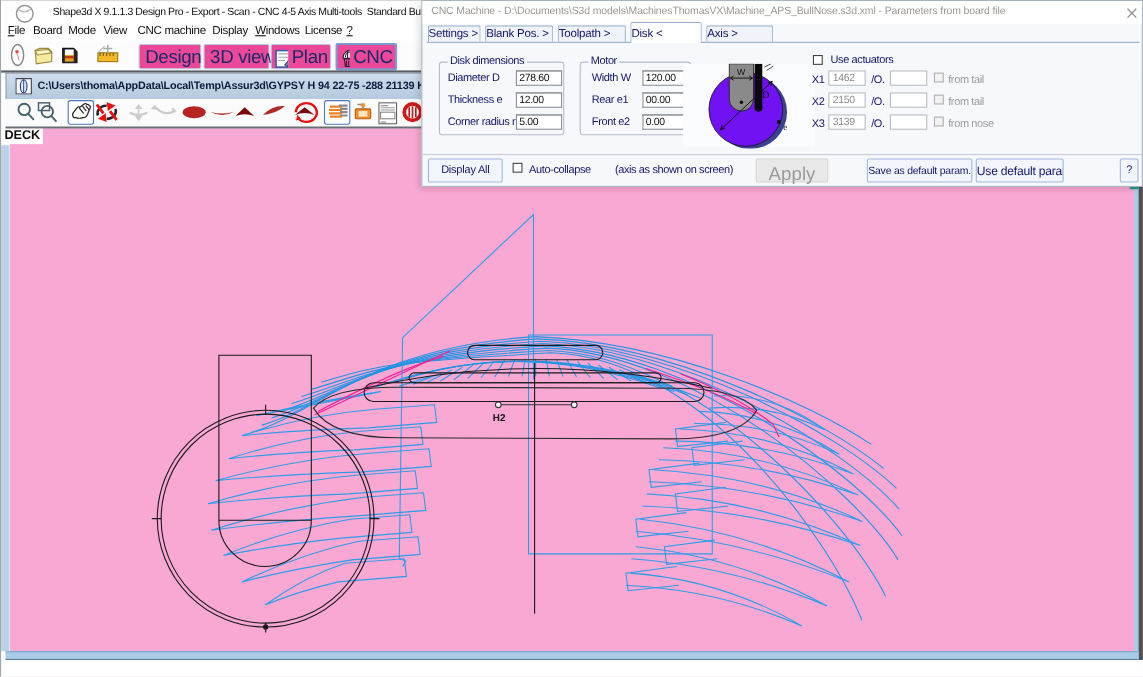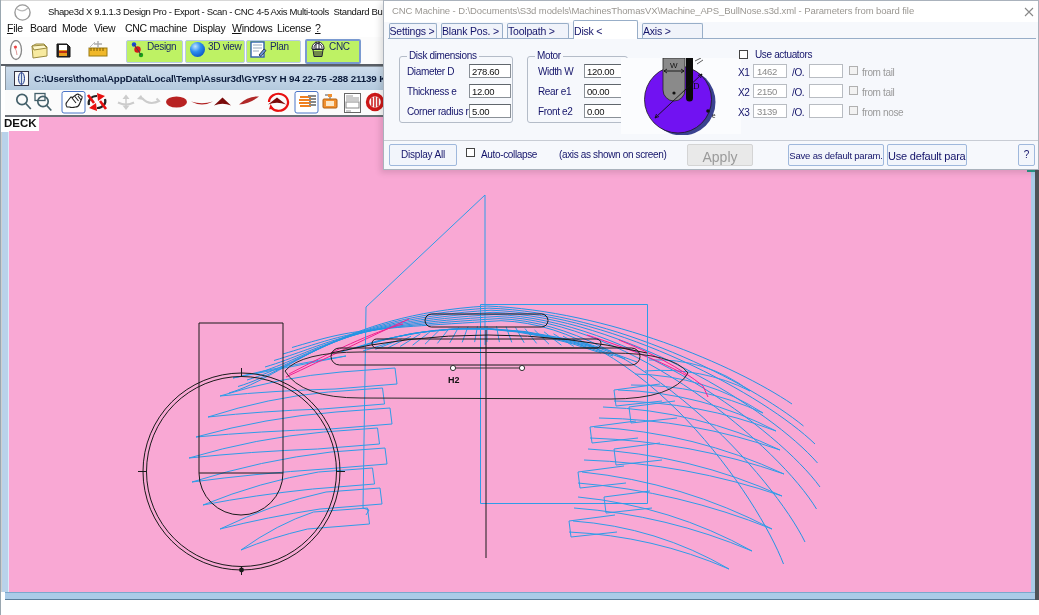--- a/index.html
+++ b/index.html
@@ -2,21 +2,21 @@
 <html><head><meta charset="utf-8"><style>
 *{margin:0;padding:0;box-sizing:border-box}
 html,body{width:1039px;height:615px;overflow:hidden;font-family:"Liberation Sans",sans-serif;background:#f0f0f0}
 .abs{position:absolute}
 #win{position:absolute;left:0;top:0;width:1039px;height:615px;background:#fff;border-left:1px solid #9aa7b0}
 #titlebar{position:absolute;left:0;top:0;width:100%;height:22px;background:#fff;border-top:1px solid #d8d8d8}
 #titlebar .txt{position:absolute;left:47px;top:5px;font-size:9.5px;letter-spacing:-0.35px;color:#101010;white-space:nowrap}
 #menubar{position:absolute;left:0;top:22px;width:100%;height:15px;background:#fff;font-size:10.5px;color:#101010;letter-spacing:-0.3px}
 #menubar span{position:absolute;top:0;white-space:nowrap}
 #toolbar1{position:absolute;left:0;top:37px;width:100%;height:27px;background:#fcfcfc}
-.tb1btn{position:absolute;top:3px;height:23px;border:1px solid #b9cbe4;background:#bef264;border-radius:2px;font-size:10px;color:#1a2a66;display:flex;align-items:flex-start;padding:0 2px 0 3px;white-space:nowrap;letter-spacing:-0.3px}
+.tb1btn{position:absolute;top:3px;height:23px;border:1px solid #b9cbe4;background:#ec4899;border-radius:2px;font-size:17px;color:#1a2a66;display:flex;align-items:flex-end;padding:0 2px 0 3px;white-space:nowrap;letter-spacing:-0.3px}
 #childtop{position:absolute;left:0;top:64px;width:383px;height:2px;background:#5a5f66}
 #child{position:absolute;left:0;top:66px;width:1039px;height:534px}
 #ctitle{position:absolute;left:4px;top:0;width:1031px;height:24px;background:linear-gradient(#cddcec,#b4cade);border:1px solid #8a949e}
 #ctoolbar{position:absolute;left:4px;top:24px;width:1031px;height:27px;background:#fbfbfb;border-bottom:2px solid #6a6f75}
 #ccanvas{position:absolute;left:8px;top:51px;width:1022px;height:476px;background:#f9a8d4}
 #statusbar{position:absolute;left:0;top:600px;width:1039px;height:15px;background:#f0f0f0;font-size:10.5px;color:#222}
 .spanel{position:absolute;top:1px;height:13px;border:1px solid #c6c6c6;border-top-color:#a9a9a9;border-left-color:#a9a9a9;font-size:9.5px;color:#222;padding-left:1px;background:#f0f0f0;white-space:nowrap;overflow:hidden}
 #dlg{position:absolute;left:383px;top:0;width:656px;height:170px;background:#f6f8fc;border:1px solid #aab2bc;box-shadow:-3px 3px 6px rgba(0,0,0,0.12)}
 #dlgtitle{position:absolute;left:0;top:0;width:100%;height:21px;background:#fff;font-size:9.5px;color:#9a9792;white-space:nowrap;letter-spacing:-0.1px}
 .tab{position:absolute;top:22px;height:15px;background:#f0f3fa;border:1px solid #98aec8;border-bottom:none;border-radius:2px 2px 0 0;font-size:10.5px;color:#14146a;text-align:left;padding-top:1px;white-space:nowrap;letter-spacing:-0.2px}
@@ -304,16 +304,16 @@
     <div class="fldg" style="left:369px;top:103px">3139</div>
     <div class="lbl" style="left:408px;top:106px">/O.</div>
     <div class="fldg" style="left:425px;top:103px"></div>
     <div class="cbg" style="left:465px;top:105px"></div>
     <div class="glbl" style="left:478px;top:106px">from nose</div>
     <div class="abs" style="left:0px;top:139px;width:654px;height:1px;background:#c8ccd4"></div>
     <div class="btn" style="left:5px;top:143px;width:68px;padding-top:4px">Display All</div>
     <div class="cb" style="left:82px;top:147px"></div>
     <div class="lbl" style="left:97px;top:148px">Auto-collapse</div>
     <div class="lbl" style="left:175px;top:148px">(axis as shown on screen)</div>
-    <div class="abs" style="left:303px;top:143px;width:66px;height:22px;background:#e9e9e9;border:1px solid #d4d4d4;border-radius:2px;font-size:14px;color:#9a9a9a;text-align:center;padding-top:4px">Apply</div>
+    <div class="abs" style="left:303px;top:143px;width:66px;height:22px;background:#e9e9e9;border:1px solid #d4d4d4;border-radius:2px;font-size:17px;color:#9a9a9a;text-align:center;padding-top:4px">Apply</div>
     <div class="btn" style="left:404px;top:143px;width:96px;padding-top:5px;font-size:9.5px">Save as default param.</div>
     <div class="btn" style="left:503px;top:143px;width:80px;padding-top:5px;font-size:11px">Use default param.</div>
     <div class="btn" style="left:634px;top:143px;width:17px;padding-top:4px">?</div>
   </div>
 </body></html>

